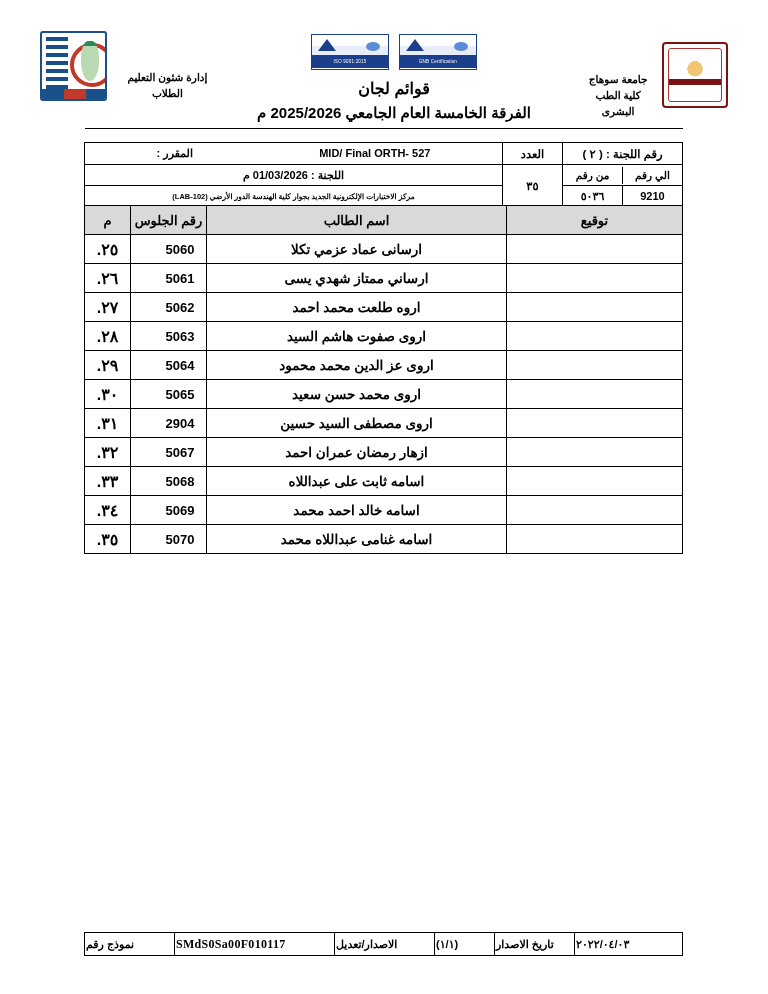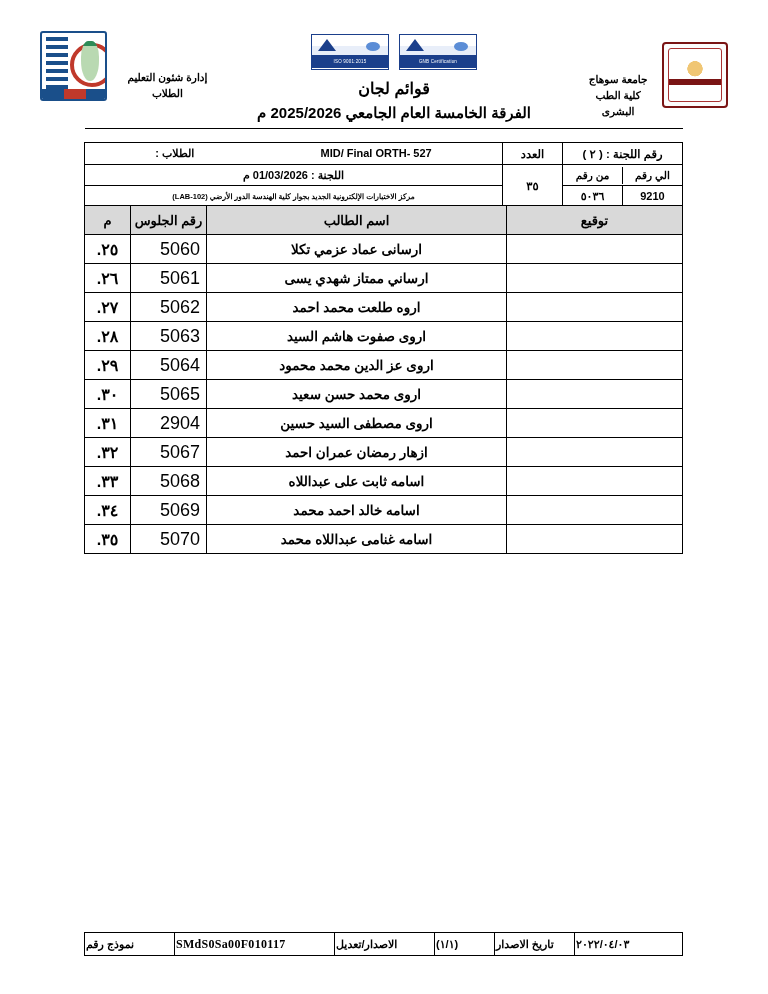--- a/index.html
+++ b/index.html
@@ -265,22 +265,22 @@
   .students thead th {
     background: #d9d9d9;
     font-size: 13px;
     font-weight: bold;
   }
   .students td.num {
     font-size: 16px;
     font-weight: bold;
   }
   .students td.seat {
-    font-size: 18px;
-    font-weight: normal;
+    font-size: 13px;
+    font-weight: bold;
     padding-left: 24px;
   }
   .students td.name {
     font-size: 13.5px;
     font-weight: bold;
     text-align: center;
   }
   .students td.sign { }
 
   
@@ -359,21 +359,21 @@
       <col style="width:60px">
       <col style="width:418px">
     </colgroup>
     <tbody>
       <tr>
         <td class="cell-committee">رقم اللجنة : ( ٢ )</td>
         <td class="cell-count-lbl">العدد</td>
         <td class="cell-course">
           <span>MID/ Final ORTH- 527</span>
           <span style="display:inline-block;width:120px"></span>
-          <span>الطلاب :</span>
+          <span>المقرر :</span>
         </td>
       </tr>
       <tr>
         <td style="padding:0">
           <table style="width:100%;border-collapse:collapse;table-layout:fixed">
             <tbody>
                 <tr>
               <td class="sub-lbl" style="border:0;border-left:1px solid #000">الي رقم</td>
               <td class="sub-lbl" style="border:0">من رقم</td>
             </tr>

